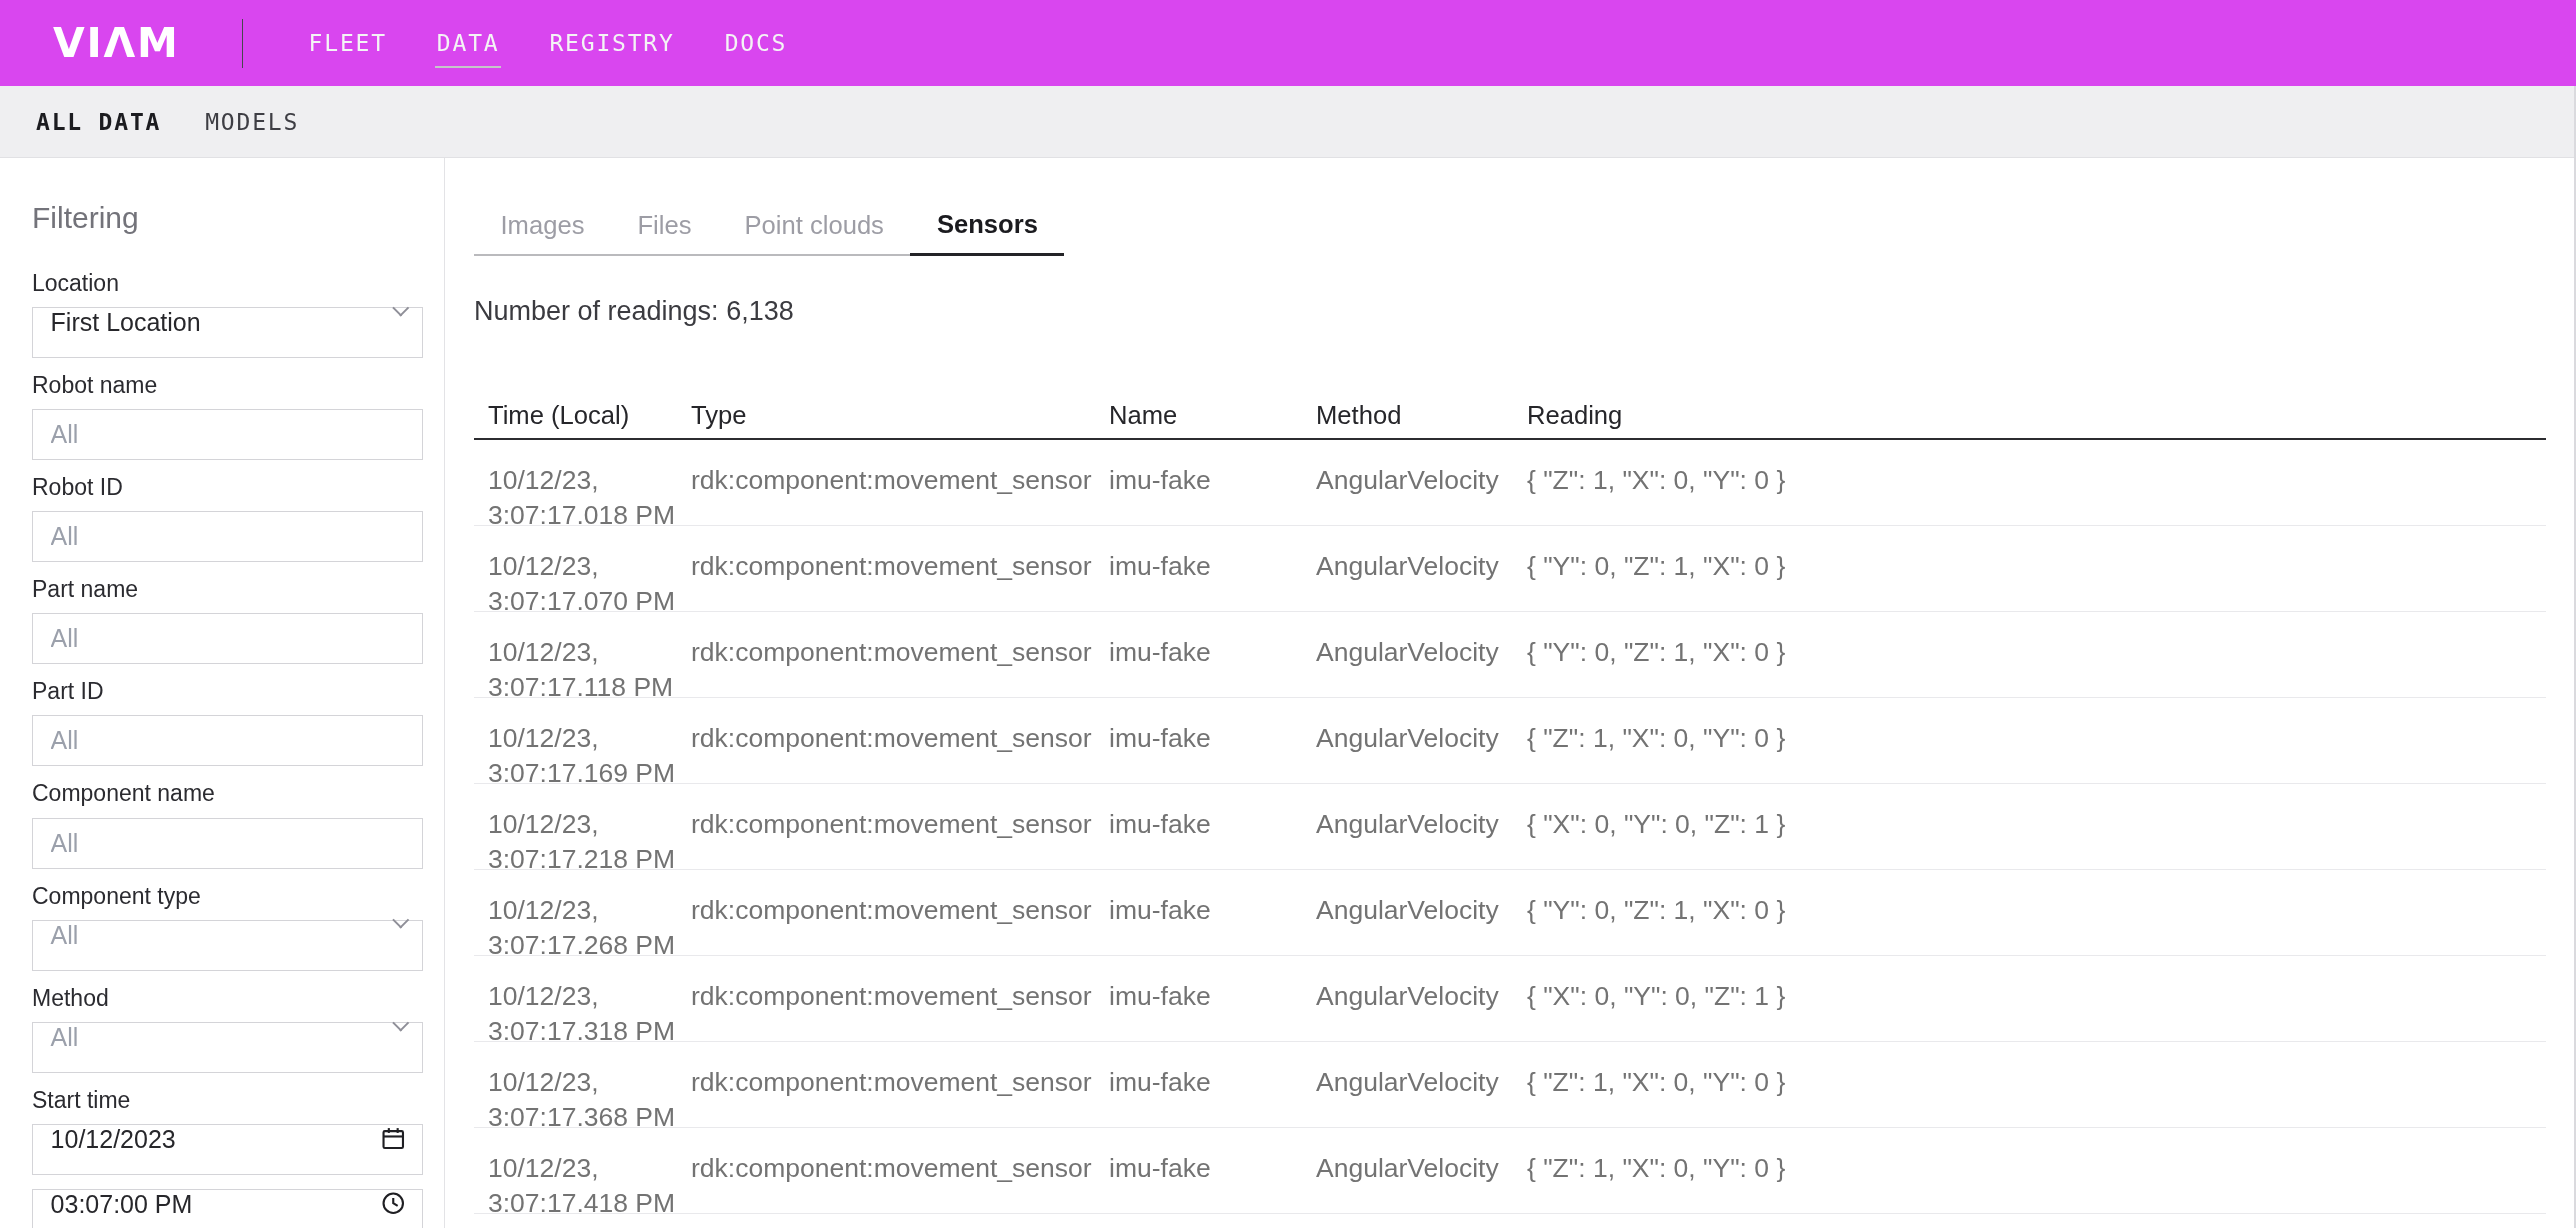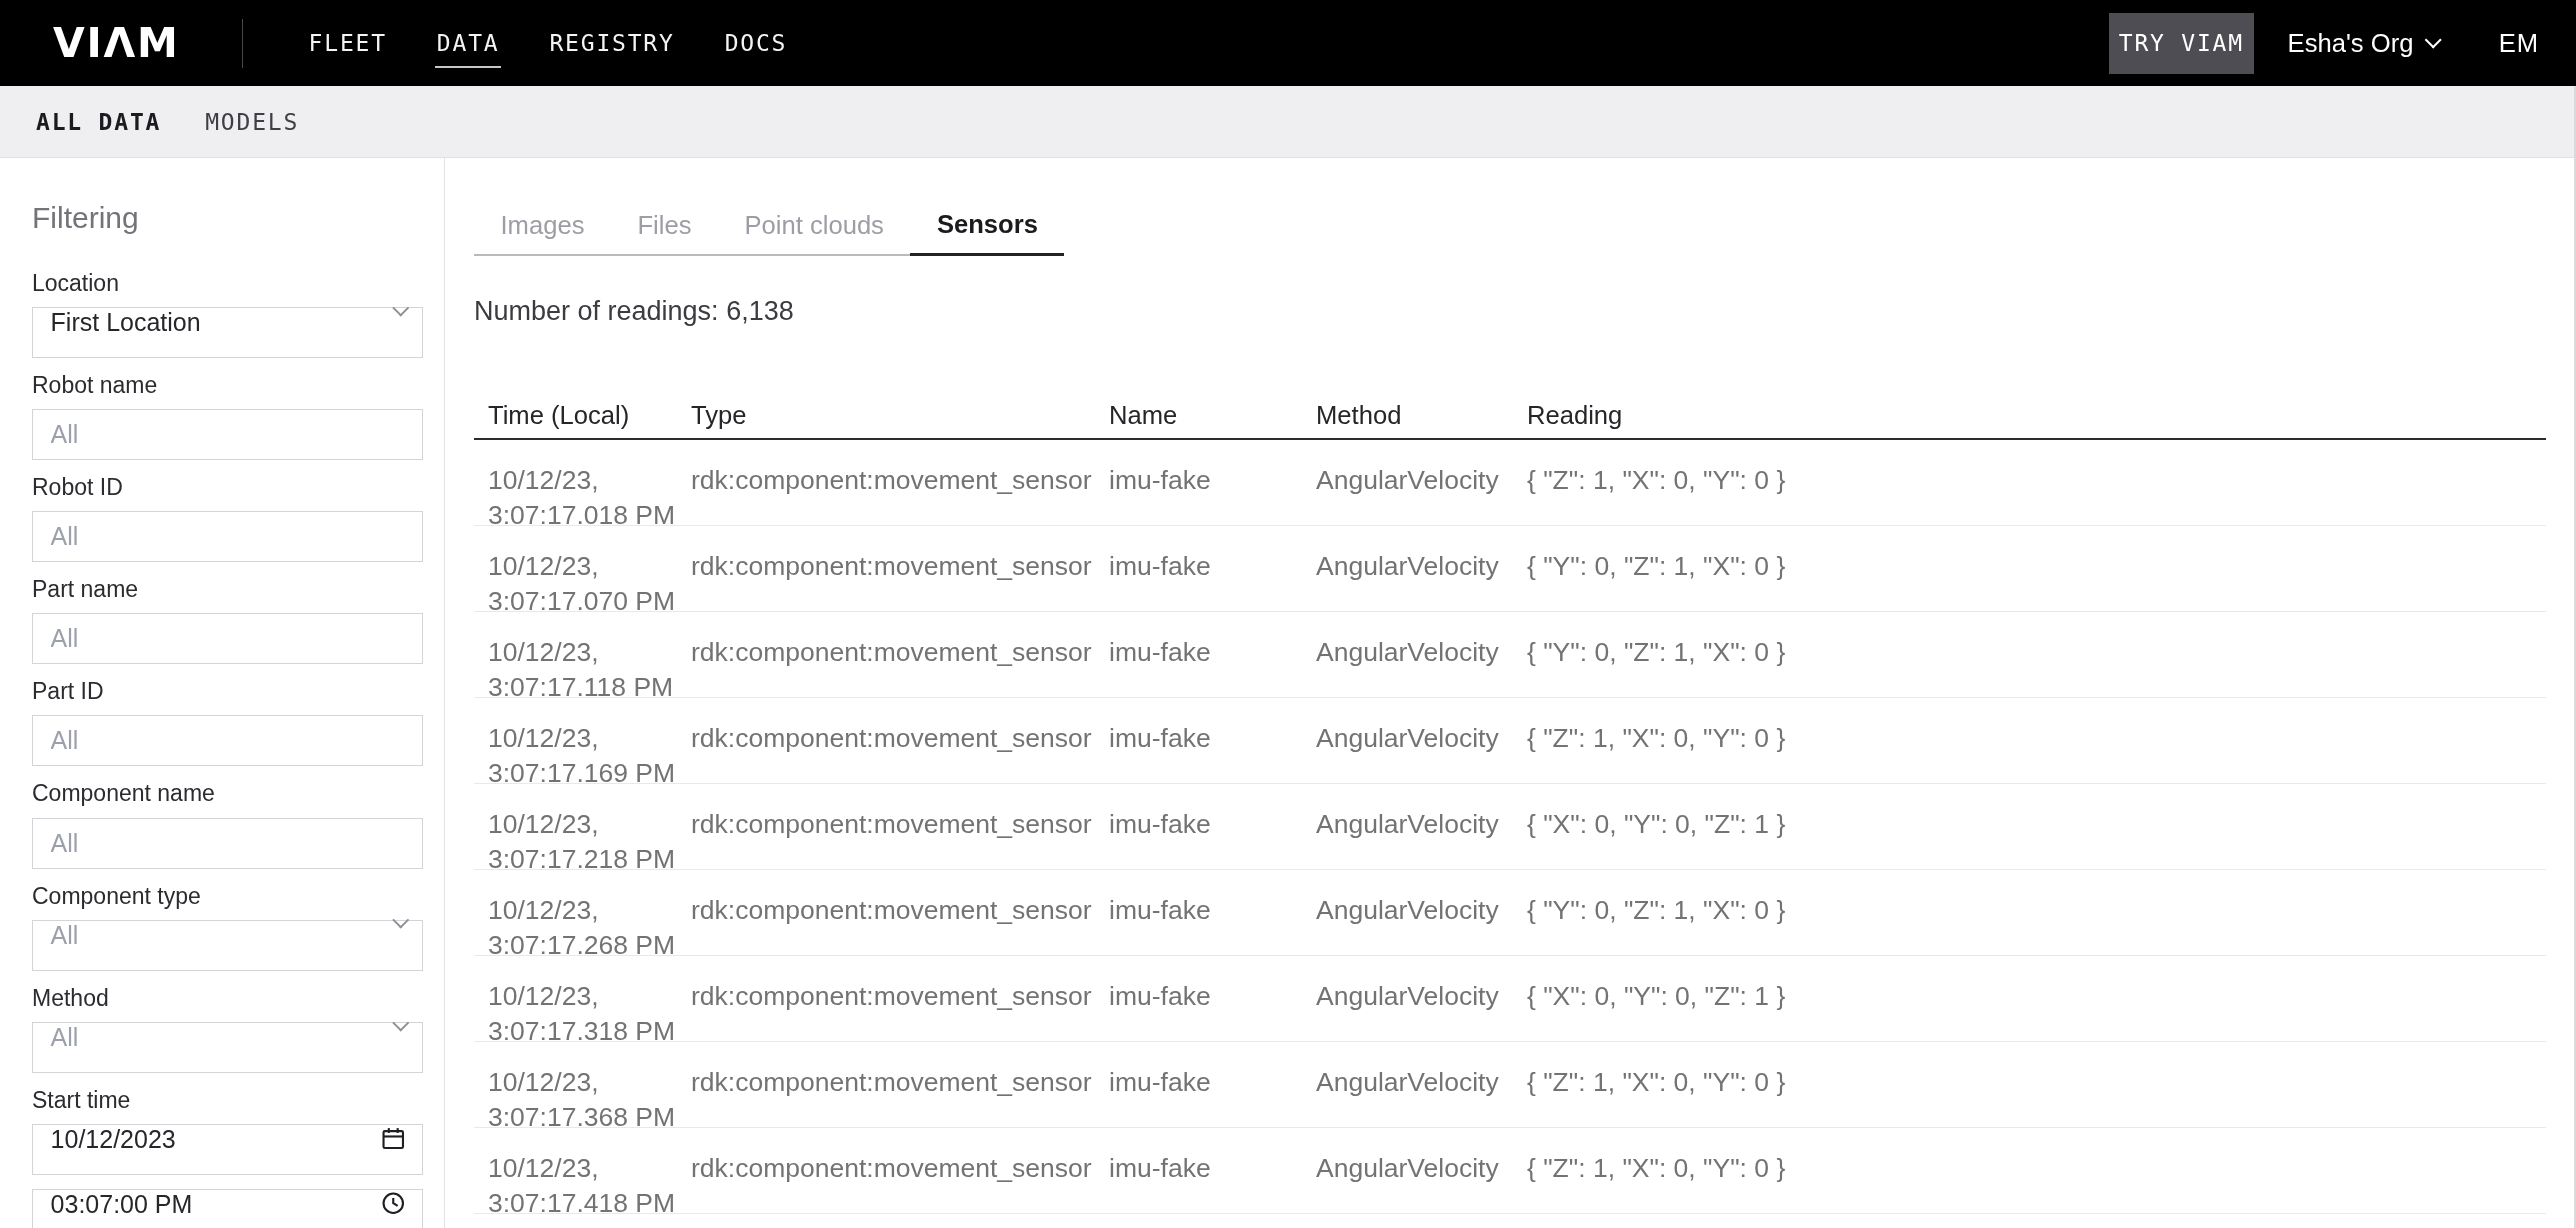--- a/index.html
+++ b/index.html
@@ -1,20 +1,20 @@
 <!DOCTYPE html>
 <html style="font-size:14px"><head>
 <meta charset="utf-8">
 <style>
   * { margin:0; padding:0; box-sizing:border-box; }
   html,body { width:2576px; height:1228px; overflow:hidden; background:#fff;
               font-family:"Liberation Sans", sans-serif; color:#2a2a2e; }
 
   
-  .topnav { height:86px; background:#000000; display:flex; align-items:center;
+  .topnav { height:86px; background:#d946ef; display:flex; align-items:center;
             padding:0 37px 0 53px; position:relative; }
   .logo { font-weight:800; font-size:41px; color:#fff; letter-spacing:1.8px;
           font-family:"DejaVu Sans", "Liberation Sans", sans-serif; cursor:pointer; }
   .nav-divider { width:0.9px; height:49px; background:#47474c; margin-left:62px; }
   .nav-links { display:flex; gap:50px; align-items:center; margin-left:66px; }
   .nav-link { font-family:"DejaVu Sans Mono", monospace; font-size:23px; letter-spacing:1.8px;
               color:#f4f4f5; text-decoration:none; position:relative; cursor:pointer; }
   .nav-link.active::after { content:''; position:absolute; left:-1.8px; right:-1.8px;
               bottom:-12.4px; height:2.6px; background:#c6c6c9; }
   .nav-right { margin-left:auto; display:flex; align-items:center; gap:34px; }
@@ -82,28 +82,20 @@
 
 <header class="topnav">
   <div class="logo">VIΛM</div>
   <div class="nav-divider"></div>
   <nav class="nav-links">
     <a class="nav-link">FLEET</a>
     <a class="nav-link active">DATA</a>
     <a class="nav-link">REGISTRY</a>
     <a class="nav-link">DOCS</a>
   </nav>
-  <div class="nav-right">
-    <button class="try-btn">TRY VIAM</button>
-    <div class="org">
-      <span>Esha's Org</span>
-      <span class="chev chev-white"></span>
-    </div>
-    <div class="initials">EM</div>
-  </div>
 </header>
 
 <div class="subnav">
   <a class="subnav-tab active">ALL DATA</a>
   <a class="subnav-tab">MODELS</a>
 </div>
 
 <div class="page">
 
   <aside class="sidebar">

